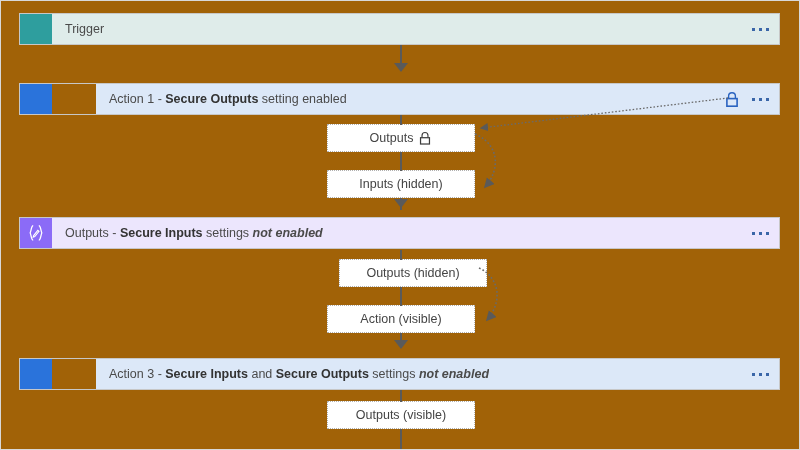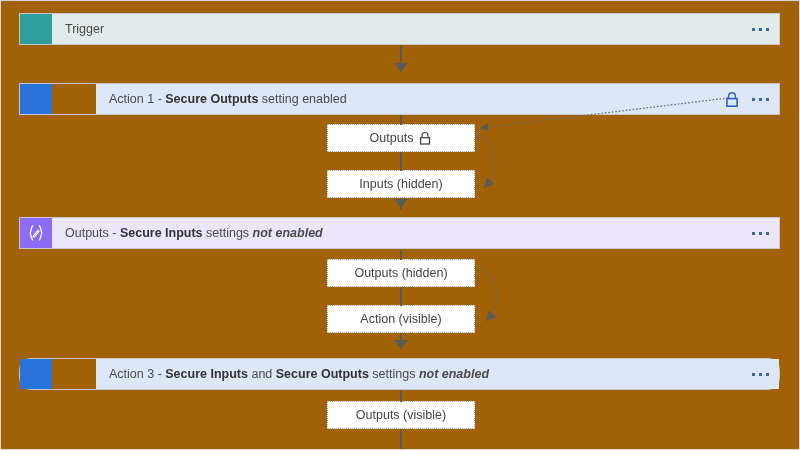--- a/index.html
+++ b/index.html
@@ -67,21 +67,21 @@
 
   
   .card.trigger { top: 12px; }
   .card.trigger .icon-box { background: #2e9e9e; }
   .card.trigger .card-body { background: #dfecea; }
 
   
   .card.action .icon-box { background: #2a73db; }
   .card.action .card-body { background: #dce8f8; margin-left: 44px; }
   .card.action-1 { top: 82px; }
-  .card.action-3 { top: 357px; border-radius: 12px; }
+  .card.action-3 { top: 357px; }
 
   
   .card.compose { top: 216px; }
   .card.compose .icon-box { background: #8b6bf7; }
   .card.compose .card-body { background: #ece6fd; }
 
   .ellipsis {
     display: flex;
     gap: 4px;
     align-items: center;
@@ -219,21 +219,21 @@
         <path d="M4.6 7.4 V5.1 a3.4 3.4 0 0 1 6.8 0 V7.4" fill="none" stroke="#3d3d3d" stroke-width="1.3"></path>
         <rect x="2.9" y="7.6" width="10.2" height="7.2" fill="none" stroke="#3d3d3d" stroke-width="1.4"></rect>
       </svg>
     </span>
   </div>
 
   <div class="result-box" style="top:169px;">
     <span>Inputs (hidden)</span>
   </div>
 
-  <div class="result-box" style="top:258px;">
+  <div class="result-box" style="top:258px;margin-left:12px;">
     <span>Outputs (hidden)</span>
   </div>
 
   <div class="result-box" style="top:304px;">
     <span>Action (visible)</span>
   </div>
 
   <div class="result-box" style="top:400px;align-items:center;">
     <span>Outputs (visible)</span>
   </div>

